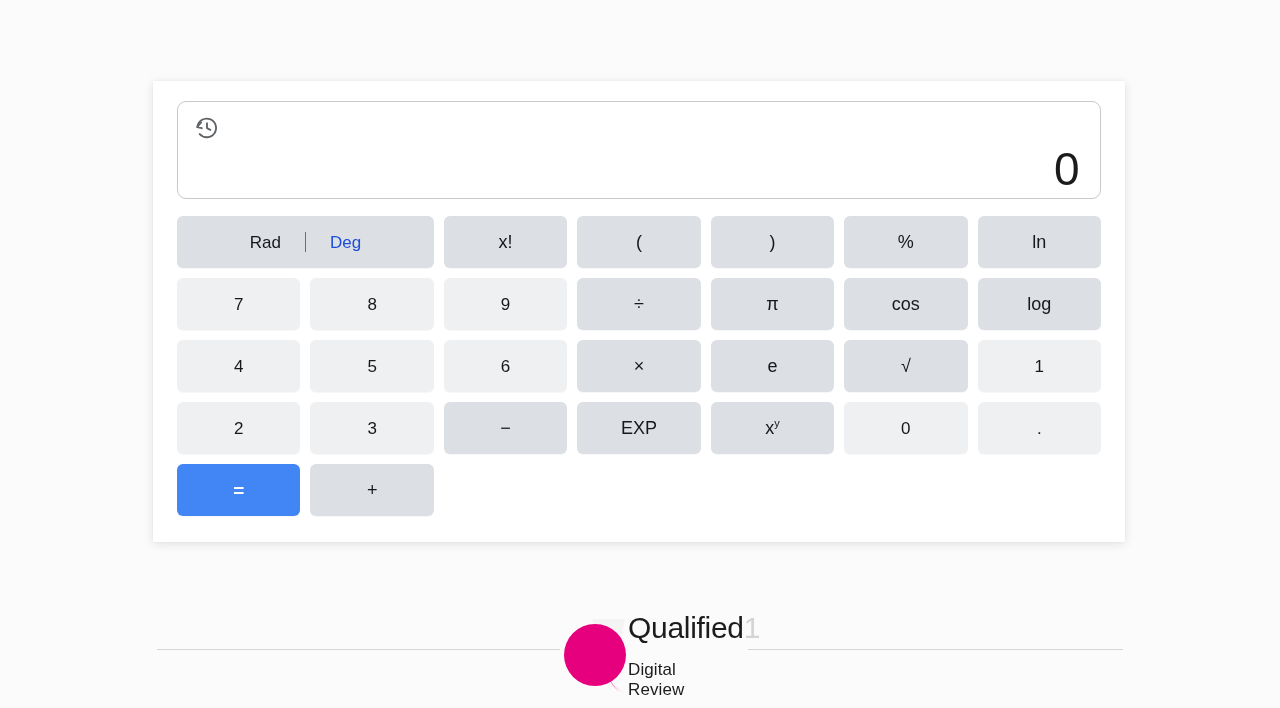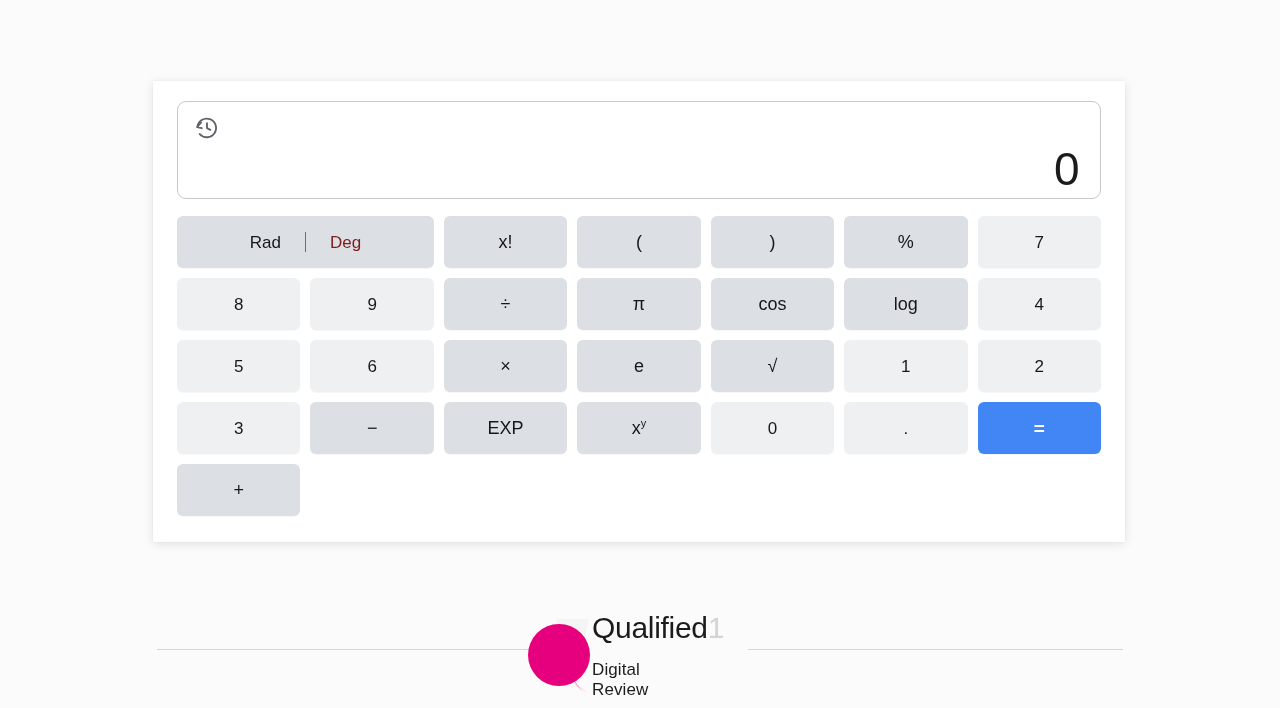--- a/index.html
+++ b/index.html
@@ -113,21 +113,21 @@
     align-items: center;
     justify-content: center;
     gap: 0;
   }
   #angle-toggle .seg {
     padding: 0 24px;
     font-size: 17px;
     cursor: pointer;
   }
   #angle-toggle .seg.active { color: #16181b; }
-  #angle-toggle .seg.inactive { color: #7f1d1d; }
+  #angle-toggle .seg.inactive { color: #1d4ed8; }
   #angle-toggle .divider {
     width: 1px;
     height: 20px;
     background: #6b6f73;
   }
 
   
   #footer {
     position: absolute;
     left: 0;
@@ -139,21 +139,21 @@
     position: absolute;
     top: 49px;
     height: 1px;
     background: #d6d6d6;
   }
   #rule-left  { left: 157px;  width: 403px; }
   #rule-right { left: 748px;  width: 375px; }
 
   #logo {
     position: absolute;
-    left: 526px;
+    left: 562px;
     top: 5px;
     width: 212px;
     height: 98px;
   }
   #logo-mark {
     position: absolute;
     left: 0;
     top: 12px;
     width: 72px;
     height: 78px;
@@ -207,20 +207,23 @@
         <span>x!</span>
       </button>
       <button class="key sym">
         <span>(</span>
       </button>
       <button class="key sym">
         <span>)</span>
       </button>
       <button class="key sym">
         <span>%</span>
+      </button>
+      <button class="key sym">
+        <span>ln</span>
       </button>
       <button class="key num">
         <span>7</span>
       </button>
       <button class="key num">
         <span>8</span>
       </button>
       <button class="key num">
         <span>9</span>
       </button>

